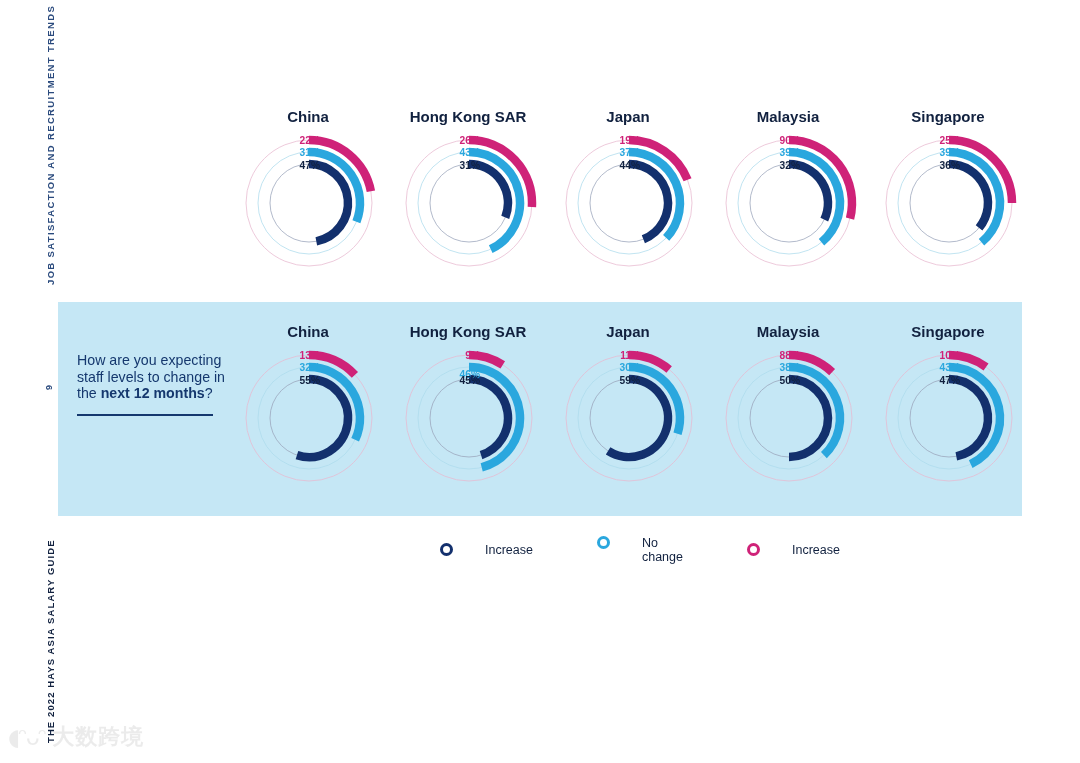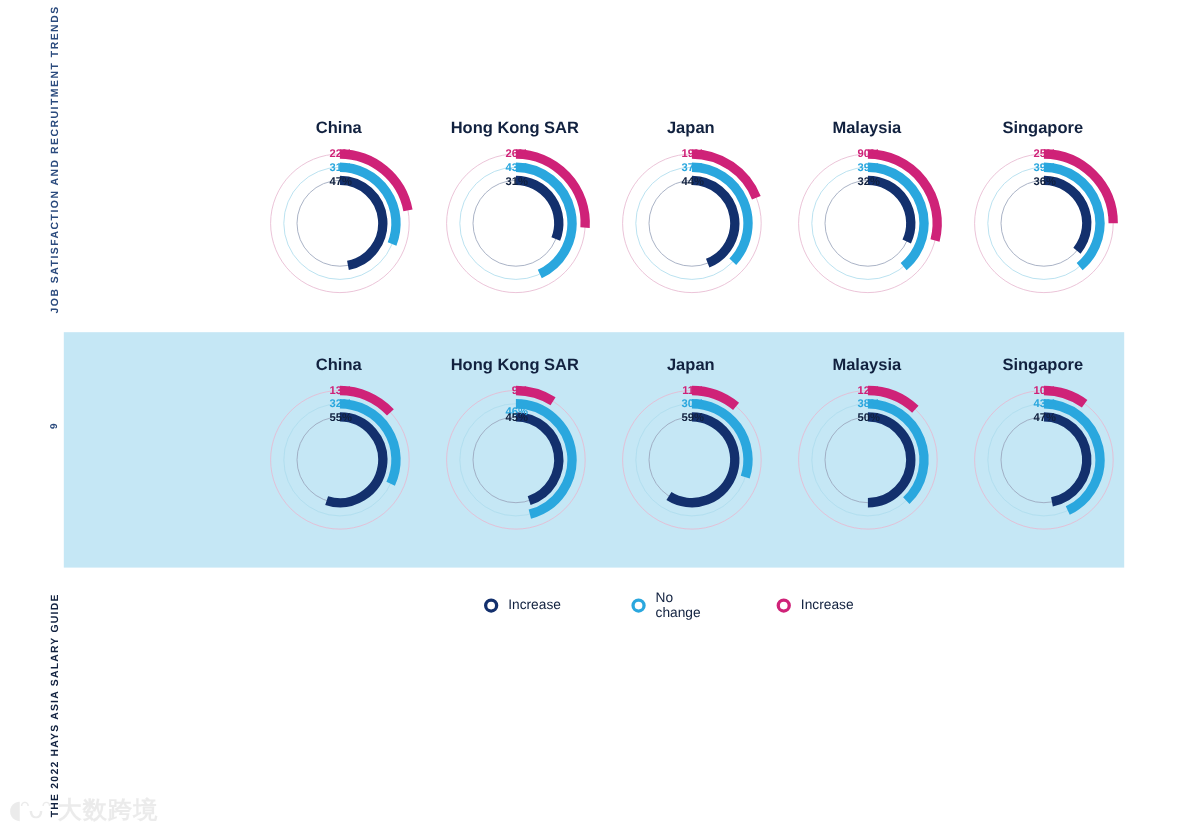--- a/index.html
+++ b/index.html
@@ -136,22 +136,23 @@
     position: absolute;
     left: 440px;
     top: 538px;
     width: 400px;
     height: 24px;
     display: flex;
     align-items: center;
   }
   .legend-item {
     display: flex;
-    align-items: center;
+    align-items: flex-start;
     margin-right: 64px;
+    gap: 23px;
   }
   .legend-ring {
     width: 13px;
     height: 13px;
     border-radius: 50%;
     border: 3.2px solid #13306d;
     margin-right: 9px;
     flex: 0 0 auto;
   }
   .legend-ring.nochange { border-color: #2aa7de; }
@@ -192,20 +193,24 @@
 
   <div class="rail-text" id="rail-section">JOB SATISFACTION AND RECRUITMENT TRENDS</div>
 
   <div class="rail-text" id="rail-page">9</div>
 
   <div class="rail-text" id="rail-guide">THE 2022 HAYS ASIA SALARY GUIDE</div>
 
   <div id="band-row2"></div>
 
 
+  <div class="question" id="question-2">
+    <span>How are you expecting staff levels to change in the </span><b>next 12 months</b><span>?</span>
+    <div class="rule"></div>
+  </div>
 
   <div class="chart-row" id="chart-row-1">
       <div class="chart-cell">
         <div class="chart-title">China</div>
         <div class="donut-wrap">
           <svg viewBox="0 0 146 146">
             <circle cx="73" cy="73" r="63" fill="none" stroke="#e7b9d0" stroke-width="0.9" opacity="0.85"></circle>
             <path d="M 73 10 A 63 63 0 0 1 134.8840967959074 61.194977181099354" fill="none" stroke="#CF2278" stroke-width="8.5" stroke-linecap="butt"></path>
             <circle cx="73" cy="73" r="51" fill="none" stroke="#aedced" stroke-width="0.9" opacity="0.85"></circle>
             <path d="M 73 22 A 51 51 0 0 1 120.41860078030082 91.77435218691858" fill="none" stroke="#2AA7DE" stroke-width="8.5" stroke-linecap="butt"></path>
@@ -336,21 +341,21 @@
         <div class="donut-wrap">
           <svg viewBox="0 0 146 146">
             <circle cx="73" cy="73" r="63" fill="none" stroke="#e7b9d0" stroke-width="0.9" opacity="0.85"></circle>
             <path d="M 73 10 A 63 63 0 0 1 116.12646767350739 27.07497647245107" fill="none" stroke="#CF2278" stroke-width="8.5" stroke-linecap="butt"></path>
             <circle cx="73" cy="73" r="51" fill="none" stroke="#aedced" stroke-width="0.9" opacity="0.85"></circle>
             <path d="M 73 22 A 51 51 0 0 1 107.91190240236313 110.17739999849199" fill="none" stroke="#2AA7DE" stroke-width="8.5" stroke-linecap="butt"></path>
             <circle cx="73" cy="73" r="39" fill="none" stroke="#9aa4bb" stroke-width="0.9" opacity="0.85"></circle>
             <path d="M 73 34 A 39 39 0 0 1 73 112" fill="none" stroke="#13306D" stroke-width="8.5" stroke-linecap="butt"></path>
           </svg>
         </div>
-        <div class="pct-label pct-decrease" style="top: 27px; left: 0px; width: 92px;">12%</div>
+        <div class="pct-label pct-decrease" style="top: 27px; left: 0px; width: 92px;">88%</div>
         <div class="pct-label pct-nochange" style="top: 39px; left: 0px; width: 92px;">38%</div>
         <div class="pct-label pct-increase" style="top: 52px; left: 0px; width: 92px;">50%</div>
       </div>
       <div class="chart-cell">
         <div class="chart-title">Singapore</div>
         <div class="donut-wrap">
           <svg viewBox="0 0 146 146">
             <circle cx="73" cy="73" r="63" fill="none" stroke="#e7b9d0" stroke-width="0.9" opacity="0.85"></circle>
             <path d="M 73 10 A 63 63 0 0 1 110.0304708944258 22.031929354378313" fill="none" stroke="#CF2278" stroke-width="8.5" stroke-linecap="butt"></path>
             <circle cx="73" cy="73" r="51" fill="none" stroke="#aedced" stroke-width="0.9" opacity="0.85"></circle>

